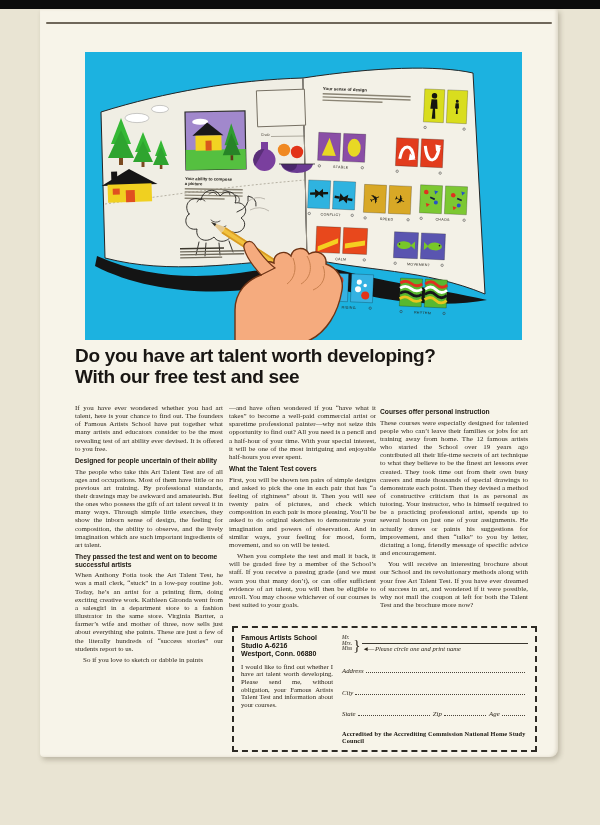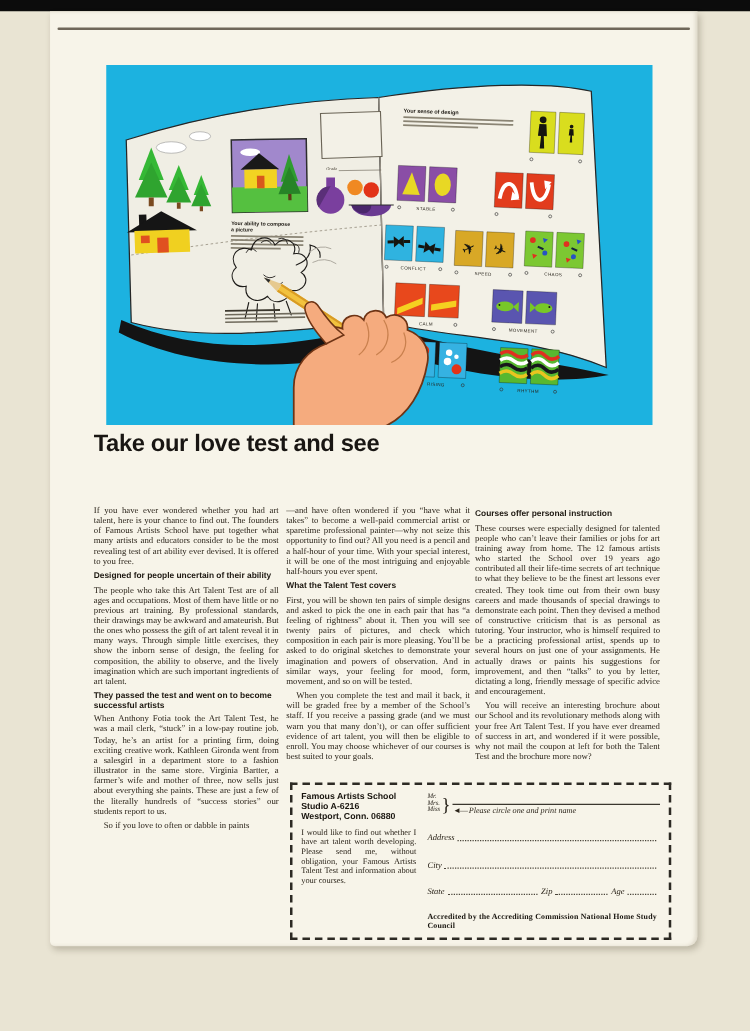--- a/index.html
+++ b/index.html
@@ -365,30 +365,31 @@
 
       <g>
         <path d="M150,296 L150,258 C150,240 162,228 176,223 C172,214 180,207 189,211 C188,201 200,197 206,204 C208,195 220,194 224,202 C232,197 242,202 241,212 C252,216 259,226 257,238 C253,262 241,280 225,288 C206,297 180,297 150,296 Z" fill="#f5ab7e" stroke="#6e3415" stroke-width="1.4"></path>
         <path d="M176,223 C168,214 161,205 159,196 C158,190 165,187 169,192 C175,201 182,210 190,216 Z" fill="#f5ab7e" stroke="#6e3415" stroke-width="1.2"></path>
         <path d="M208,206 C212,216 210,226 202,232 M222,204 C228,214 226,226 216,232 M238,214 C242,224 238,234 228,238" fill="none" stroke="#c9804e" stroke-width="1"></path>
       </g>
     </svg>
   </div>
 
   <div class="headline">
-    <div>Take our love test and see</div>
+    <div>Do you have art talent worth developing?</div>
+    <div>With our free test and see</div>
   </div>
 
   <div class="col" id="col1">
     <p>If you have ever wondered whether you had art talent, here is your chance to find out. The founders of Famous Artists School have put together what many artists and educators consider to be the most revealing test of art ability ever devised. It is offered to you free.</p>
     <h4>Designed for people uncertain of their ability</h4>
     <p>The people who take this Art Talent Test are of all ages and occupations. Most of them have little or no previous art training. By professional standards, their drawings may be awkward and amateurish. But the ones who possess the gift of art talent reveal it in many ways. Through simple little exercises, they show the inborn sense of design, the feeling for composition, the ability to observe, and the lively imagination which are such important ingredients of art talent.</p>
     <h4>They passed the test and went on to become successful artists</h4>
     <p>When Anthony Fotia took the Art Talent Test, he was a mail clerk, “stuck” in a low-pay routine job. Today, he’s an artist for a printing firm, doing exciting creative work. Kathleen Gironda went from a salesgirl in a department store to a fashion illustrator in the same store. Virginia Bartter, a farmer’s wife and mother of three, now sells just about everything she paints. These are just a few of the literally hundreds of “success stories” our students report to us.</p>
-    <p class="indent">So if you love to often or dabble in paints</p>
+    <p class="indent">So if you love to sketch or dabble in paints</p>
   </div>
 
   <div class="col" id="col2">
     <p>—and have often wondered if you “have what it takes” to become a well-paid commercial artist or sparetime professional painter—why not seize this opportunity to find out? All you need is a pencil and a half-hour of your time. With your special interest, it will be one of the most intriguing and enjoyable half-hours you ever spent.</p>
     <h4>What the Talent Test covers</h4>
     <p>First, you will be shown ten pairs of simple designs and asked to pick the one in each pair that has “a feeling of rightness” about it. Then you will see twenty pairs of pictures, and check which composition in each pair is more pleasing. You’ll be asked to do original sketches to demonstrate your imagination and powers of observation. And in similar ways, your feeling for mood, form, movement, and so on will be tested.</p>
     <p class="indent">When you complete the test and mail it back, it will be graded free by a member of the School’s staff. If you receive a passing grade (and we must warn you that many don’t), or can offer sufficient evidence of art talent, you will then be eligible to enroll. You may choose whichever of our courses is best suited to your goals.</p>
   </div>
 
   <div class="col" id="col3">

